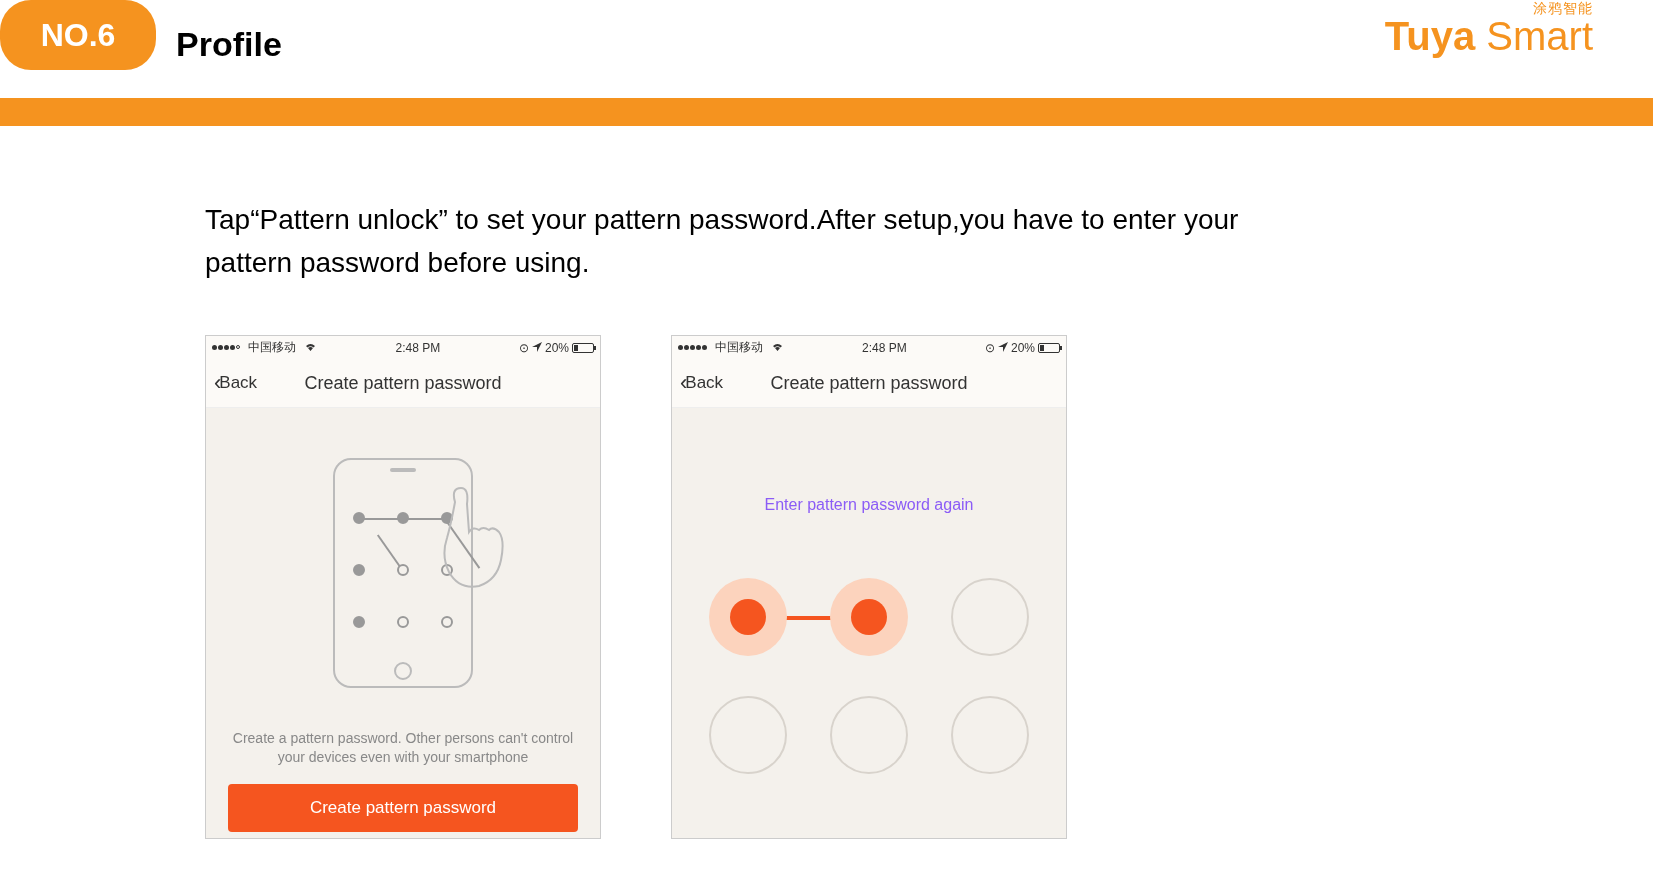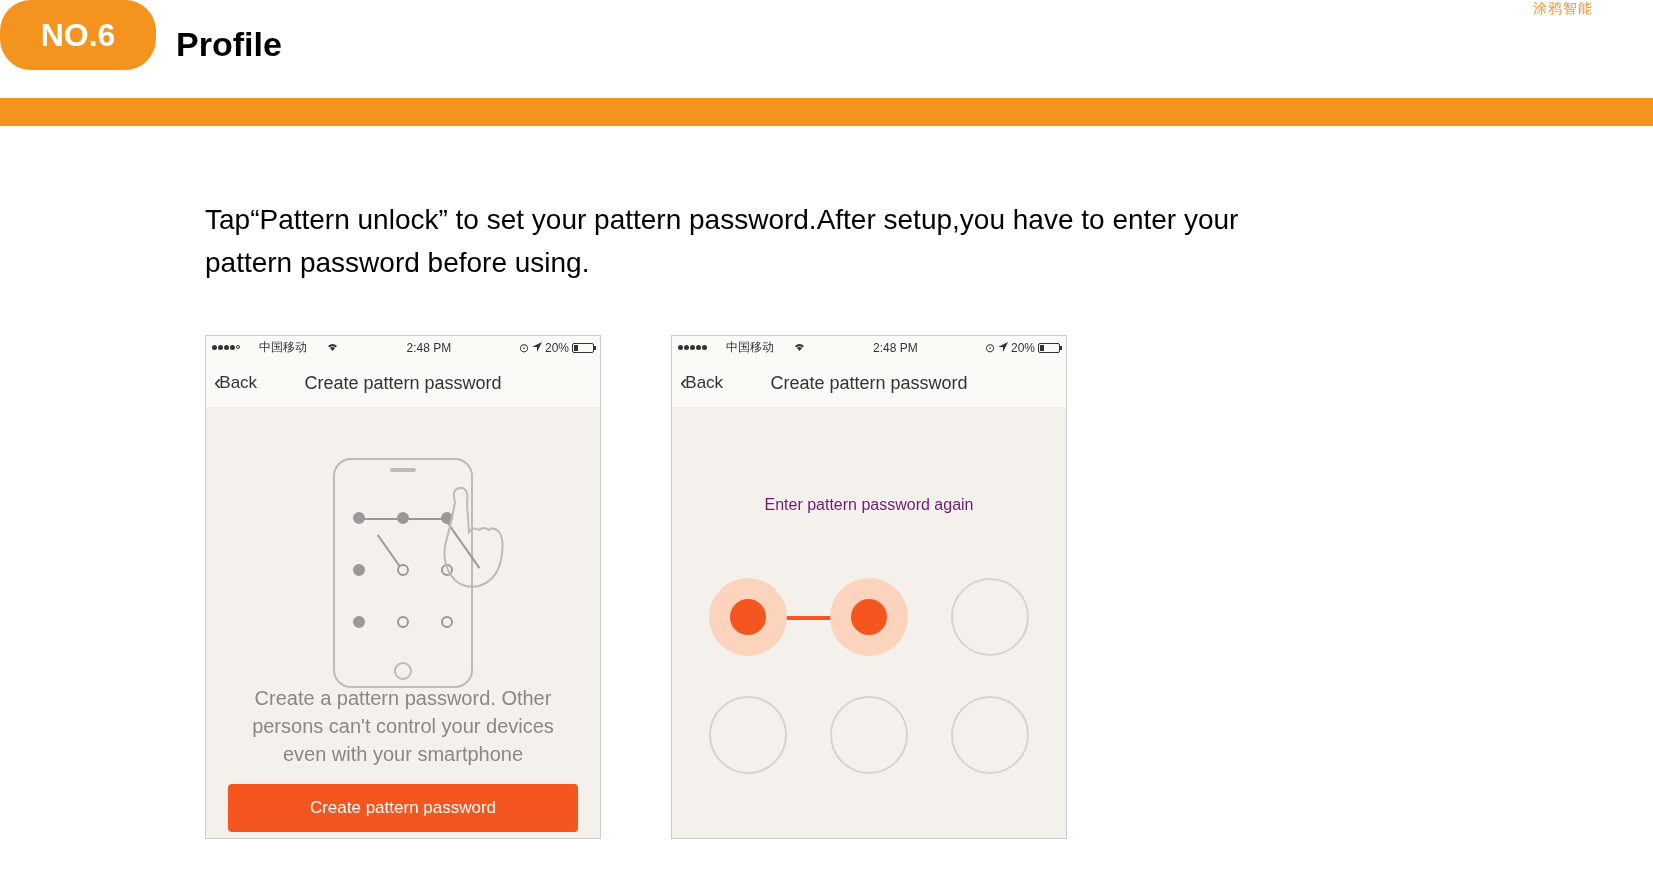--- a/index.html
+++ b/index.html
@@ -83,21 +83,21 @@
     .status-bar {
       display: flex;
       justify-content: space-between;
       align-items: center;
       height: 24px;
       padding: 0 6px;
       font-size: 12px;
       color: #333;
       background: #fcfaf7;
     }
-    .status-left { display: flex; align-items: center; gap: 19px; }
+    .status-left { display: flex; align-items: center; gap: 8px; }
     .status-right { display: flex; align-items: center; gap: 3px; }
     .signal-dots { display: flex; gap: 1px; }
     .dot { width: 5px; height: 5px; border-radius: 50%; background: #333; }
     .dot.empty { background: transparent; border: 1px solid #333; width: 4px; height: 4px; }
     .nav-bar {
       display: flex;
       align-items: center;
       height: 48px;
       padding: 0 8px;
       position: relative;
@@ -200,21 +200,21 @@
       bottom: 90px;
       right: -50px;
       left:auto;
     }
     .desc-text {
       position: absolute;
       bottom: 70px;
       left: 24px;
       right: 24px;
       text-align: center;
-      font-size: 20px;
+      font-size: 14px;
       color: #888;
       line-height: 1.4;
     }
     .create-btn {
       position: absolute;
       bottom: 6px;
       left: 22px;
       right: 22px;
       height: 48px;
       background: #f5551f;
@@ -222,21 +222,21 @@
       font-size: 17px;
       display: flex;
       align-items: center;
       justify-content: center;
       border-radius: 4px;
     }
     
     .p2-instruction {
       text-align: center;
       font-size: 16px;
-      color: #701a75;
+      color: #8b5cf6;
       padding-top: 88px;
     }
     .big-grid {
       position: absolute;
       top: 170px;
       left: 50%;
       transform: translateX(-50%);
       width: 320px;
     }
     .big-row {
@@ -302,20 +302,21 @@
     }
   </style>
 </head>
 <body>
 
 <div class="header">
   <div class="badge">NO.6</div>
   <div class="title">Profile</div>
   <div class="logo">
     <div class="logo-cn">涂鸦智能</div>
+    <div class="logo-main"><b>Tuya</b><span> Smart</span></div>
   </div>
 </div>
 <div class="orange-bar"></div>
 
 <div class="content">
   <p class="instruction">Tap“Pattern unlock” to set your pattern password.After setup,you have to enter your pattern password before using.</p>
 
   <div class="phones">
 
     <div class="phone">

